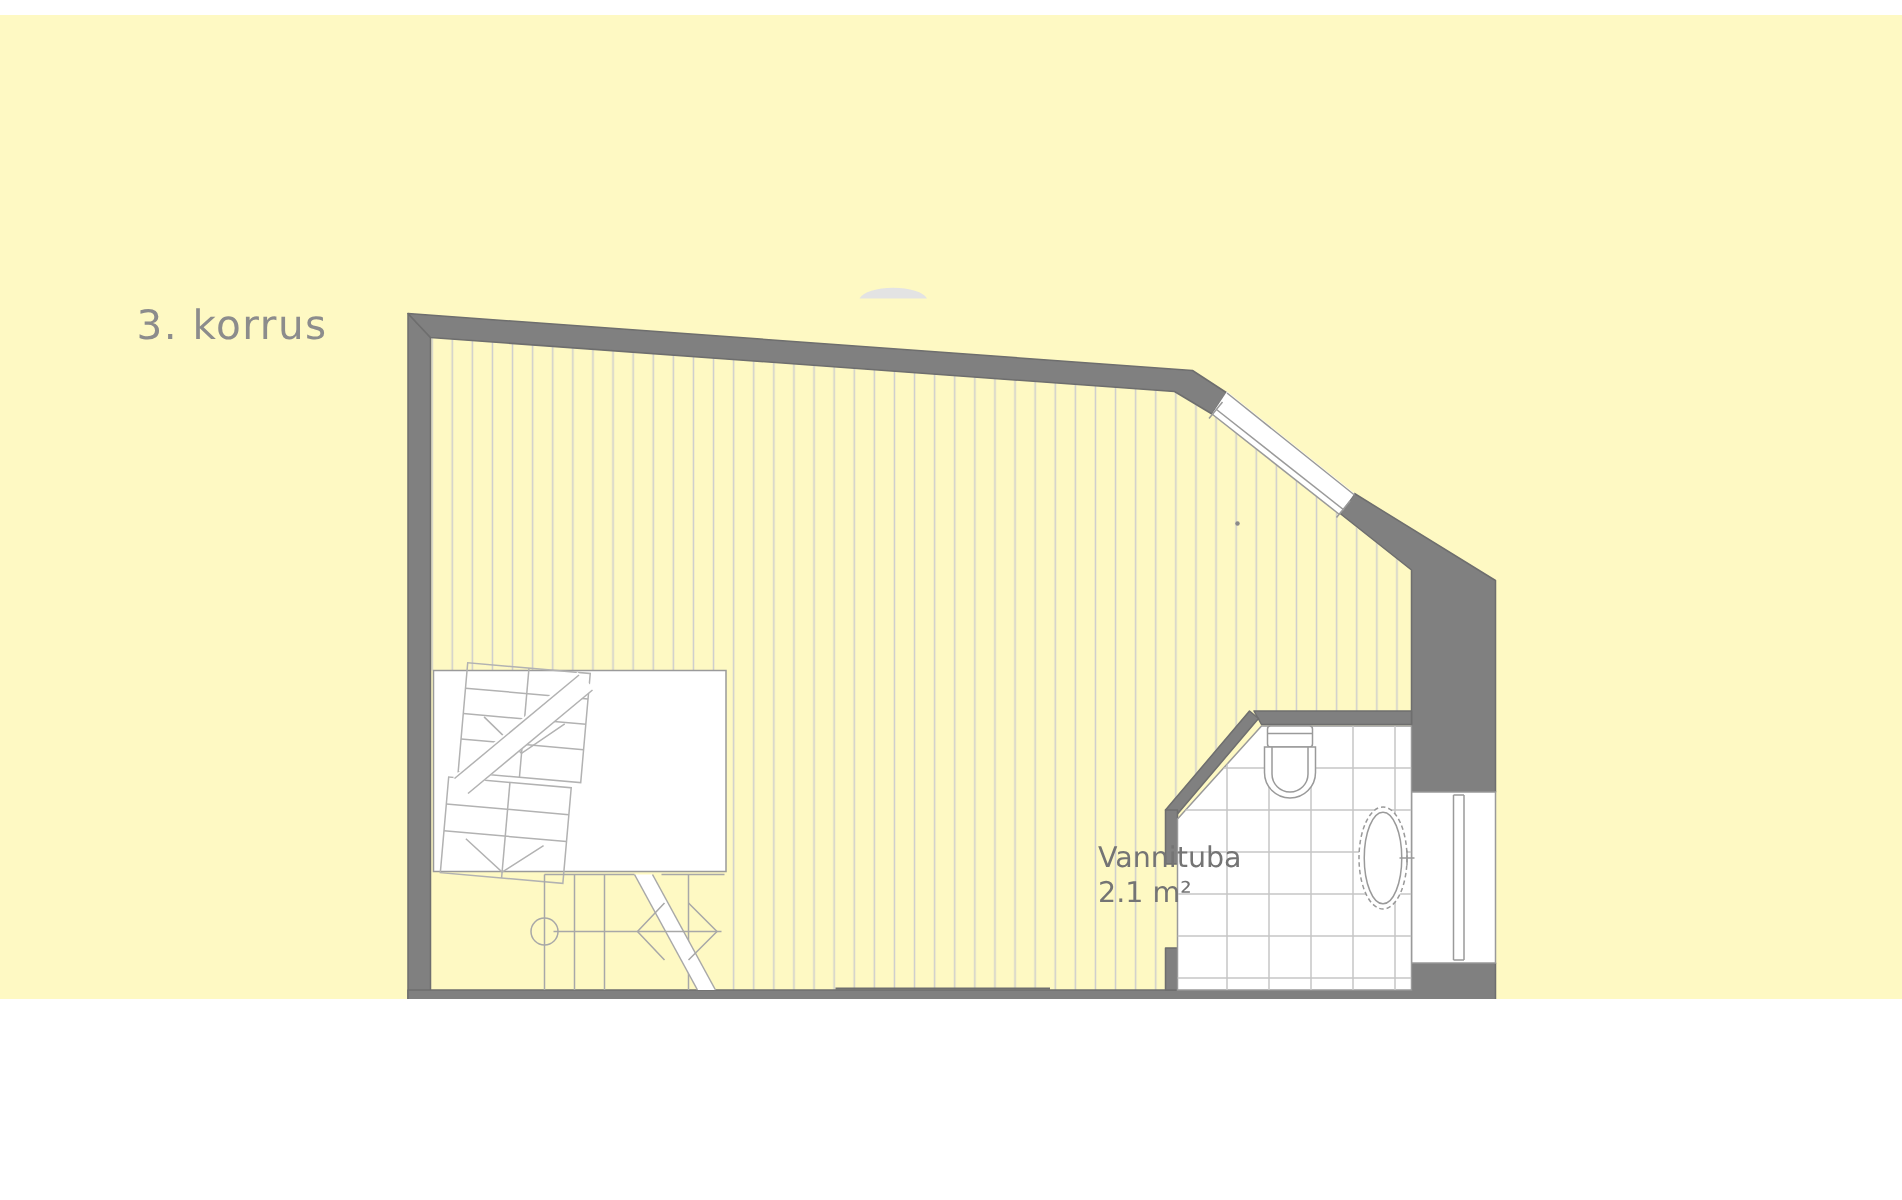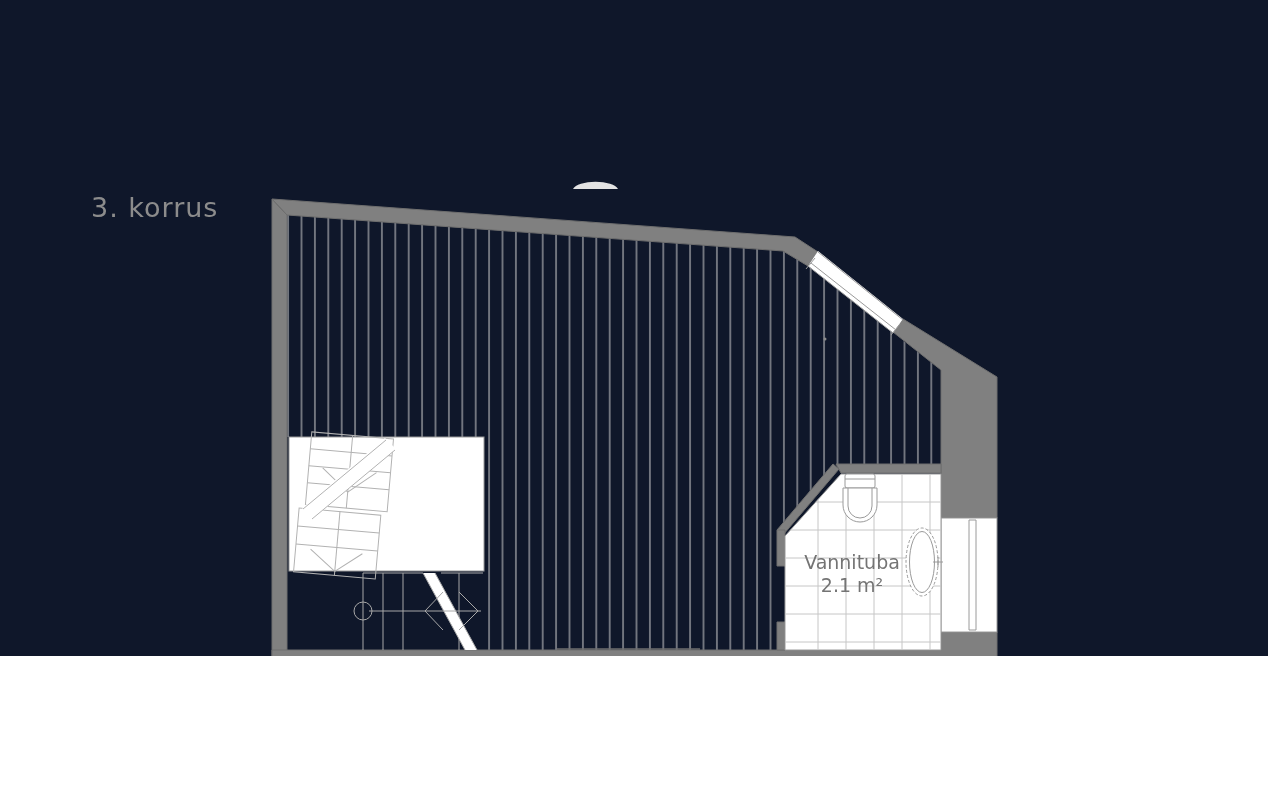--- a/index.html
+++ b/index.html
@@ -1,34 +1,35 @@
 <!DOCTYPE html>
 <html><head>
 <meta charset="utf-8">
 <style>
   html,body{margin:0;padding:0;background:#ffffff;}
   .page{
     position:relative;
     width:1268px;height:656px;
-    background:#0f172a;
+    background:#fef9c3;
     overflow:hidden;
     font-family:"DejaVu Sans","Liberation Sans",sans-serif;
+    margin-top:10px;
   }
   .plan-svg{position:absolute;left:0;top:0;}
   .floor-label{
     position:absolute;
     left:91px;top:192px;
     font-size:27px;
     letter-spacing:1px;
     color:#8c8c8c;
   }
   .room-label{
     position:absolute;
-    left:777px;top:551px;width:150px;
-    text-align:center;
+    left:732px;top:551px;width:150px;
+    text-align:left;
     font-size:19px;
     line-height:1.23;
     color:#747474;
   }
   
   .walls{fill:#808080;stroke:#6e6e6e;stroke-width:1;stroke-linejoin:round;}
   .thin{stroke:#9a9a9a;stroke-width:1;fill:none;}
   .thin-fill{stroke:#9a9a9a;stroke-width:1;fill:#ffffff;}
   .tiles{stroke:#c6c6c6;stroke-width:1;fill:none;}
   .stair{stroke:#b2b2b2;stroke-width:1;fill:none;}

